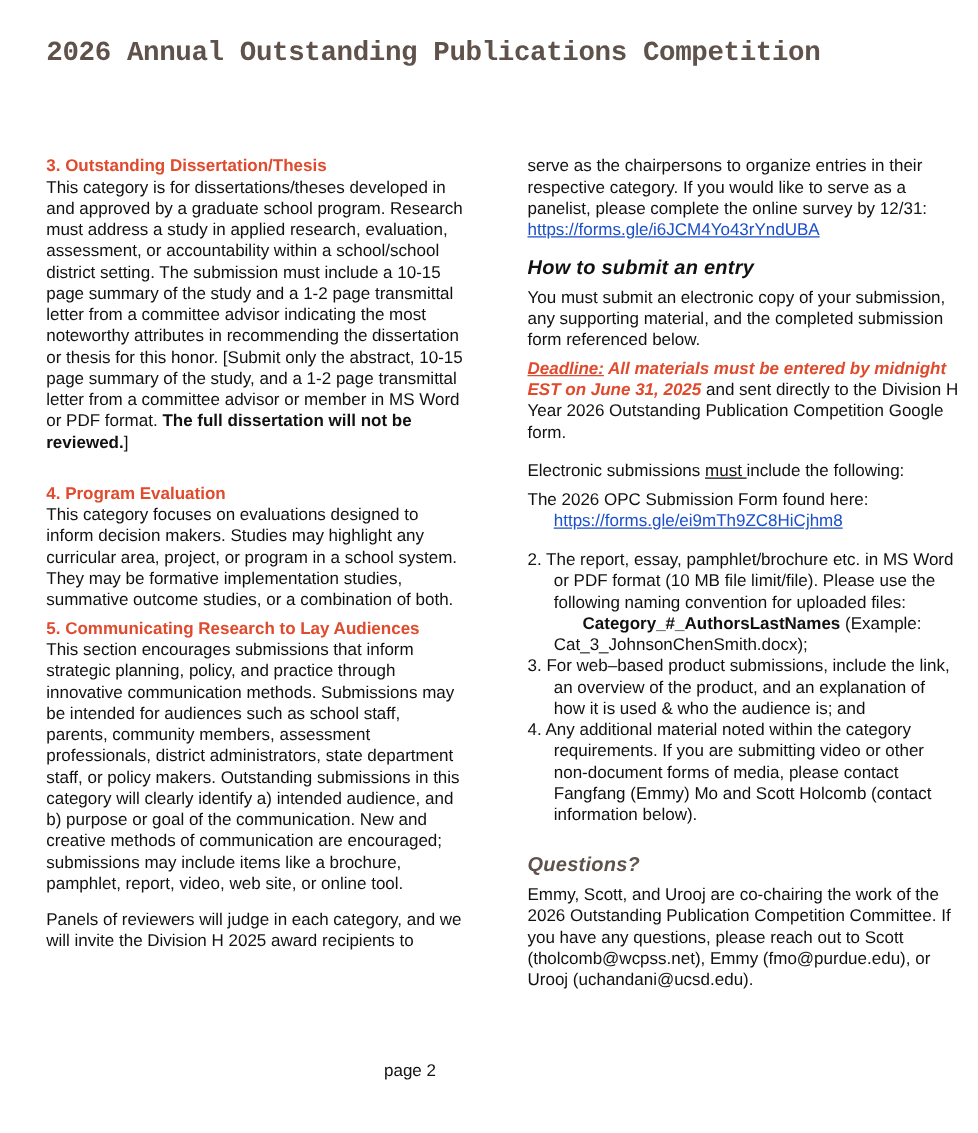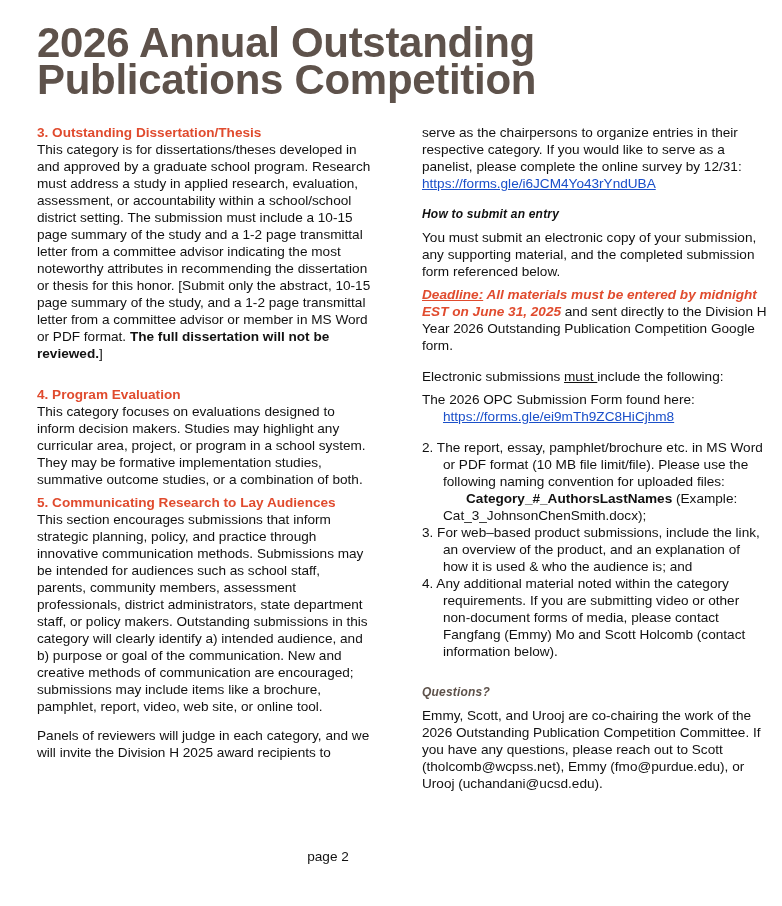--- a/index.html
+++ b/index.html
@@ -2,33 +2,33 @@
 <html><head>
 <meta charset="utf-8">
 <style>
   html, body { margin: 0; padding: 0; background: #ffffff; }
   body {
     width: 782px; height: 906px; position: relative; overflow: hidden;
     font-family: "Liberation Sans", sans-serif; color: #111111;
   }
   .title {
     position: absolute; left: 37px; top: 24px; width: 700px;
-    font-family: Liberation Sans, sans-serif; font-weight: bold;
-    font-size: 42px; line-height: 37px; color: #5e524b;
+    font-family: Liberation Mono, monospace; font-weight: bold;
+    font-size: 22px; line-height: 37px; color: #5e524b;
     letter-spacing: -0.3px; margin: 0;
   }
   .col { position: absolute; top: 124px; font-size: 13.6px; line-height: 17px; }
   .col-left { left: 37px; width: 335px; }
   .col-right { left: 422px; width: 345px; }
   .sec-head { color: #e04b2e; font-weight: bold; margin: 0; }
   .para { margin: 0; }
   .gap-s { height: 6px; }
   .gap-m { height: 14px; }
   .gap-l { height: 24px; }
-  .ihead { font-weight: bold; font-style: italic; font-size: 12px; margin: 0; letter-spacing: 0.2px; }
+  .ihead { font-weight: bold; font-style: italic; font-size: 16px; margin: 0; letter-spacing: 0.2px; }
   .ihead.grey { color: #5e524b; }
   a.link { color: #1a4fc9; }
   .deadline { color: #e04b2e; font-weight: bold; font-style: italic; }
   .deadline-label { text-decoration: underline; }
   .u { text-decoration: underline; }
   .indent { padding-left: 21px; }
   .li { padding-left: 21px; text-indent: -21px; margin: 0; }
   .b { font-weight: bold; }
   .footer {
     position: absolute; top: 849px; left: 0; width: 656px; text-align: center;

